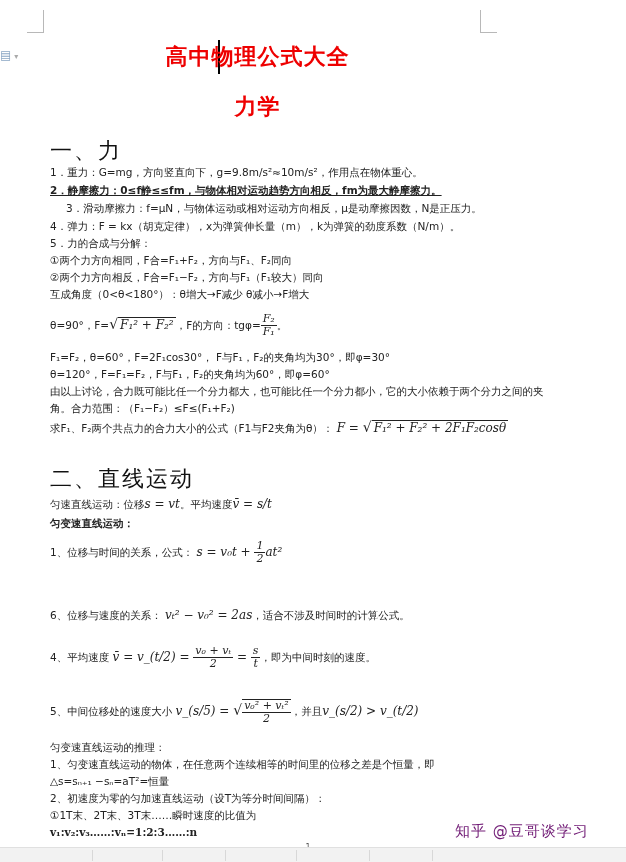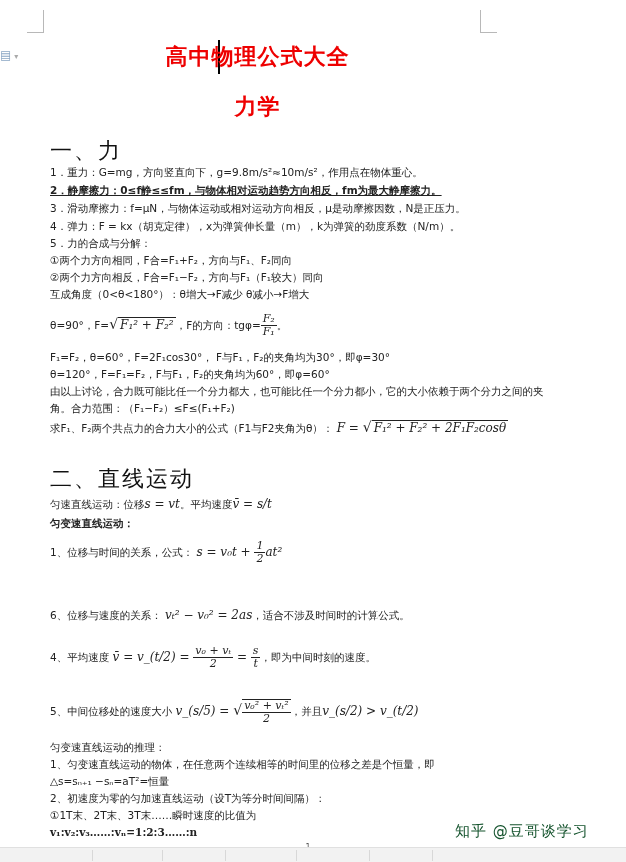--- a/index.html
+++ b/index.html
@@ -33,38 +33,38 @@
   .bold { font-weight:bold; }
   .math { font-family:"DejaVu Serif", "Liberation Serif", serif; font-style:italic; font-size:12px; }
   .frac { display:inline-block; vertical-align:middle; text-align:center; font-family:"DejaVu Serif", serif; font-style:italic; font-size:11px; line-height:12px; }
   .frac .num { display:block; border-bottom:1px solid #222; padding:0 2px; }
   .frac .den { display:block; padding:0 2px; }
   .sqrt { display:inline-block; border-top:1px solid #222; padding:0 2px; font-family:"DejaVu Serif", serif; font-style:italic; font-size:12px; }
   .sqrt-sign { font-family:"DejaVu Serif", serif; font-size:14px; }
   .statusbar { position:absolute; left:0; top:847px; width:626px; height:15px; background:#f2f2f2; border-top:1px solid #e0e0e0; }
   .statusbar .seg { position:absolute; top:2px; width:1px; height:11px; background:#d8d8d8; }
   .page-num { position:absolute; left:300px; top:843px; font-size:8px; color:#555; }
-  .watermark { position:absolute; left:455px; top:822px; font-size:15px; color:#14532d; letter-spacing:1px; }
+  .watermark { position:absolute; left:455px; top:822px; font-size:15px; color:#701a75; letter-spacing:1px; }
 </style>
 </head>
 <body>
 
 <div class="page">
   <div class="corner tl"></div>
   <div class="corner tr"></div>
   <div class="paste-icon">▤<span class="arrow">▾</span></div>
 
   <div class="caret"></div>
   <div class="title main">高中物理公式大全</div>
   <div class="title sub">力学</div>
 
   <div class="h1" style="top:136px;">一、力</div>
   <div class="line" style="top:165px;">1．重力：G=mg，方向竖直向下，g=9.8m/s²≈10m/s²，作用点在物体重心。</div>
   <div class="line bold" style="top:183px;text-decoration:underline;">2．静摩擦力：0≤f静≤≤fm，与物体相对运动趋势方向相反，fm为最大静摩擦力。</div>
-  <div class="line" style="top:201px;">3．滑动摩擦力：f=μN，与物体运动或相对运动方向相反，μ是动摩擦因数，N是正压力。</div>
+  <div class="line" style="top:201px;margin-left:16px;">3．滑动摩擦力：f=μN，与物体运动或相对运动方向相反，μ是动摩擦因数，N是正压力。</div>
   <div class="line" style="top:219px;">4．弹力：F = kx（胡克定律），x为弹簧伸长量（m），k为弹簧的劲度系数（N/m）。</div>
   <div class="line" style="top:236px;">5．力的合成与分解：</div>
   <div class="line" style="top:253px;">①两个力方向相同，F合=F₁+F₂，方向与F₁、F₂同向</div>
   <div class="line" style="top:270px;">②两个力方向相反，F合=F₁−F₂，方向与F₁（F₁较大）同向</div>
   <div class="line" style="top:287px;">互成角度（0&lt;θ&lt;180°）：θ增大→F减少  θ减小→F增大</div>
 
   <div class="line" style="top:313px;">
     <span>θ=90°，F=</span><span class="sqrt-sign">√</span><span class="sqrt">F₁² + F₂²</span><span>，F的方向：tgφ=</span><span class="frac"><span class="num">F₂</span><span class="den">F₁</span></span><span>。</span>
   </div>
 

